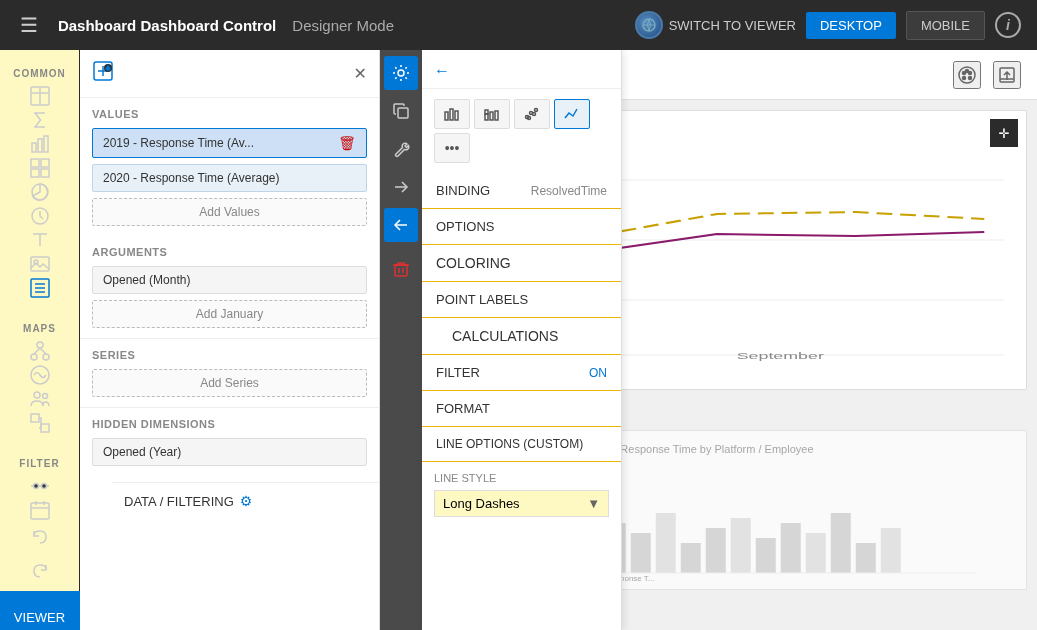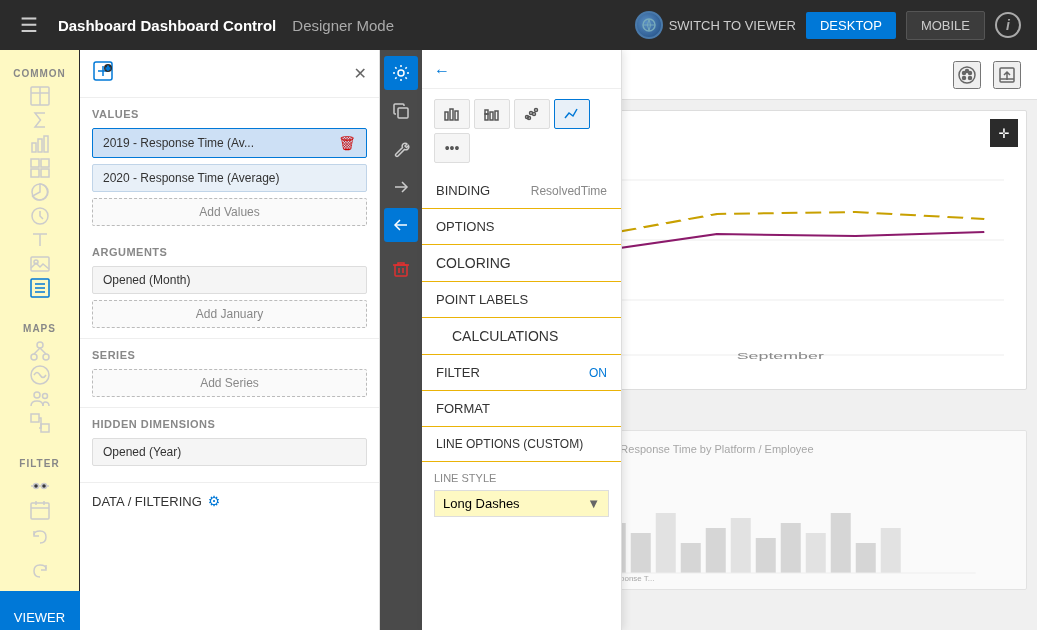--- a/index.html
+++ b/index.html
@@ -100,21 +100,21 @@
     .tool-btn.active { background: #0078d7; color: #fff; }
     .tool-btn.delete { color: #e05; }
 
     
     .series-section { padding: 10px 12px; border-top: 1px solid #eee; }
 
     
     .hidden-dim-section { padding: 10px 12px; border-top: 1px solid #eee; }
 
     
-    .data-filter-section { padding: 10px 12px; border-top: 1px solid #eee; display: flex; align-items: center; gap: 6px; cursor: pointer; }
+    .data-filter-section { padding: 10px 12px; border-top: 1px solid #eee; display: flex; align-items: center; gap: 6px; cursor: pointer; margin-left: 32px; }
     .gear-icon-small { color: #0078d7; font-size: 14px; }
   </style>
 </head>
 <body>
 
 <div class="top-bar">
   <button style="background:none;border:none;color:#ccc;font-size:20px;cursor:pointer;padding:4px;">☰</button>
   <span style="color:#fff;font-weight:700;font-size:15px;">Dashboard Dashboard Control</span>
   <span style="color:#aaa;font-size:15px;font-weight:400;">Designer Mode</span>
   <div class="top-bar-right">

